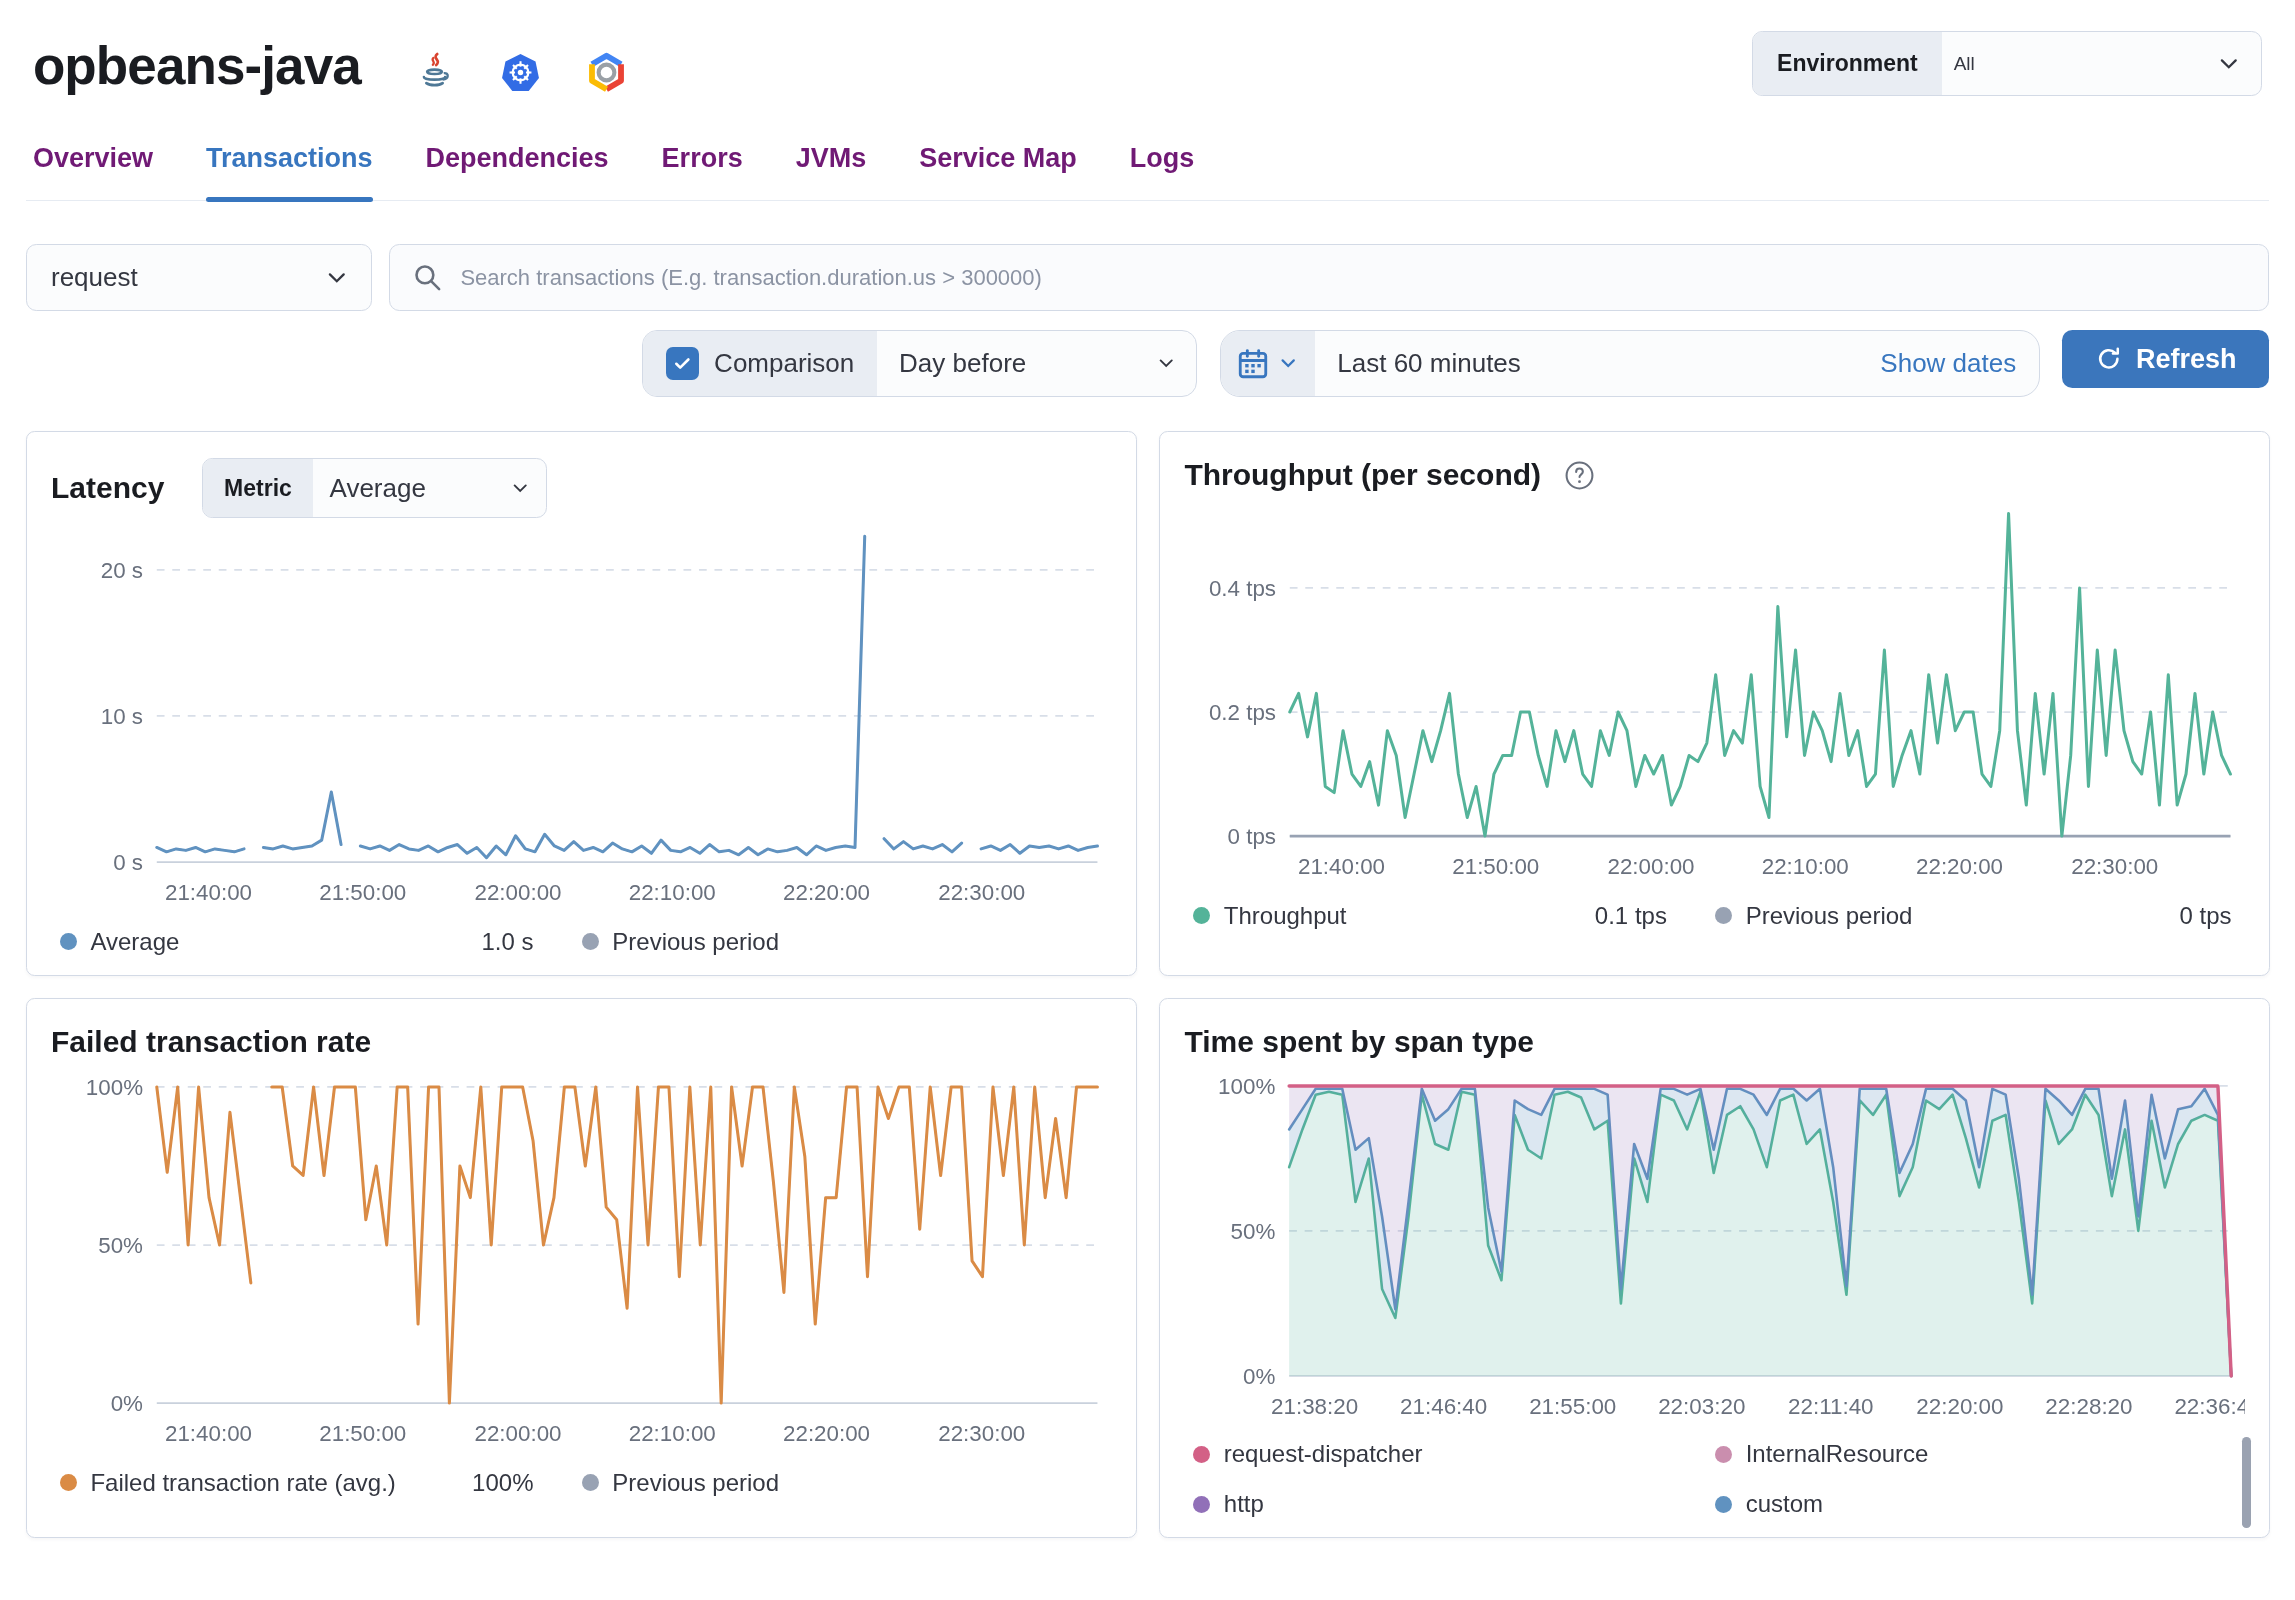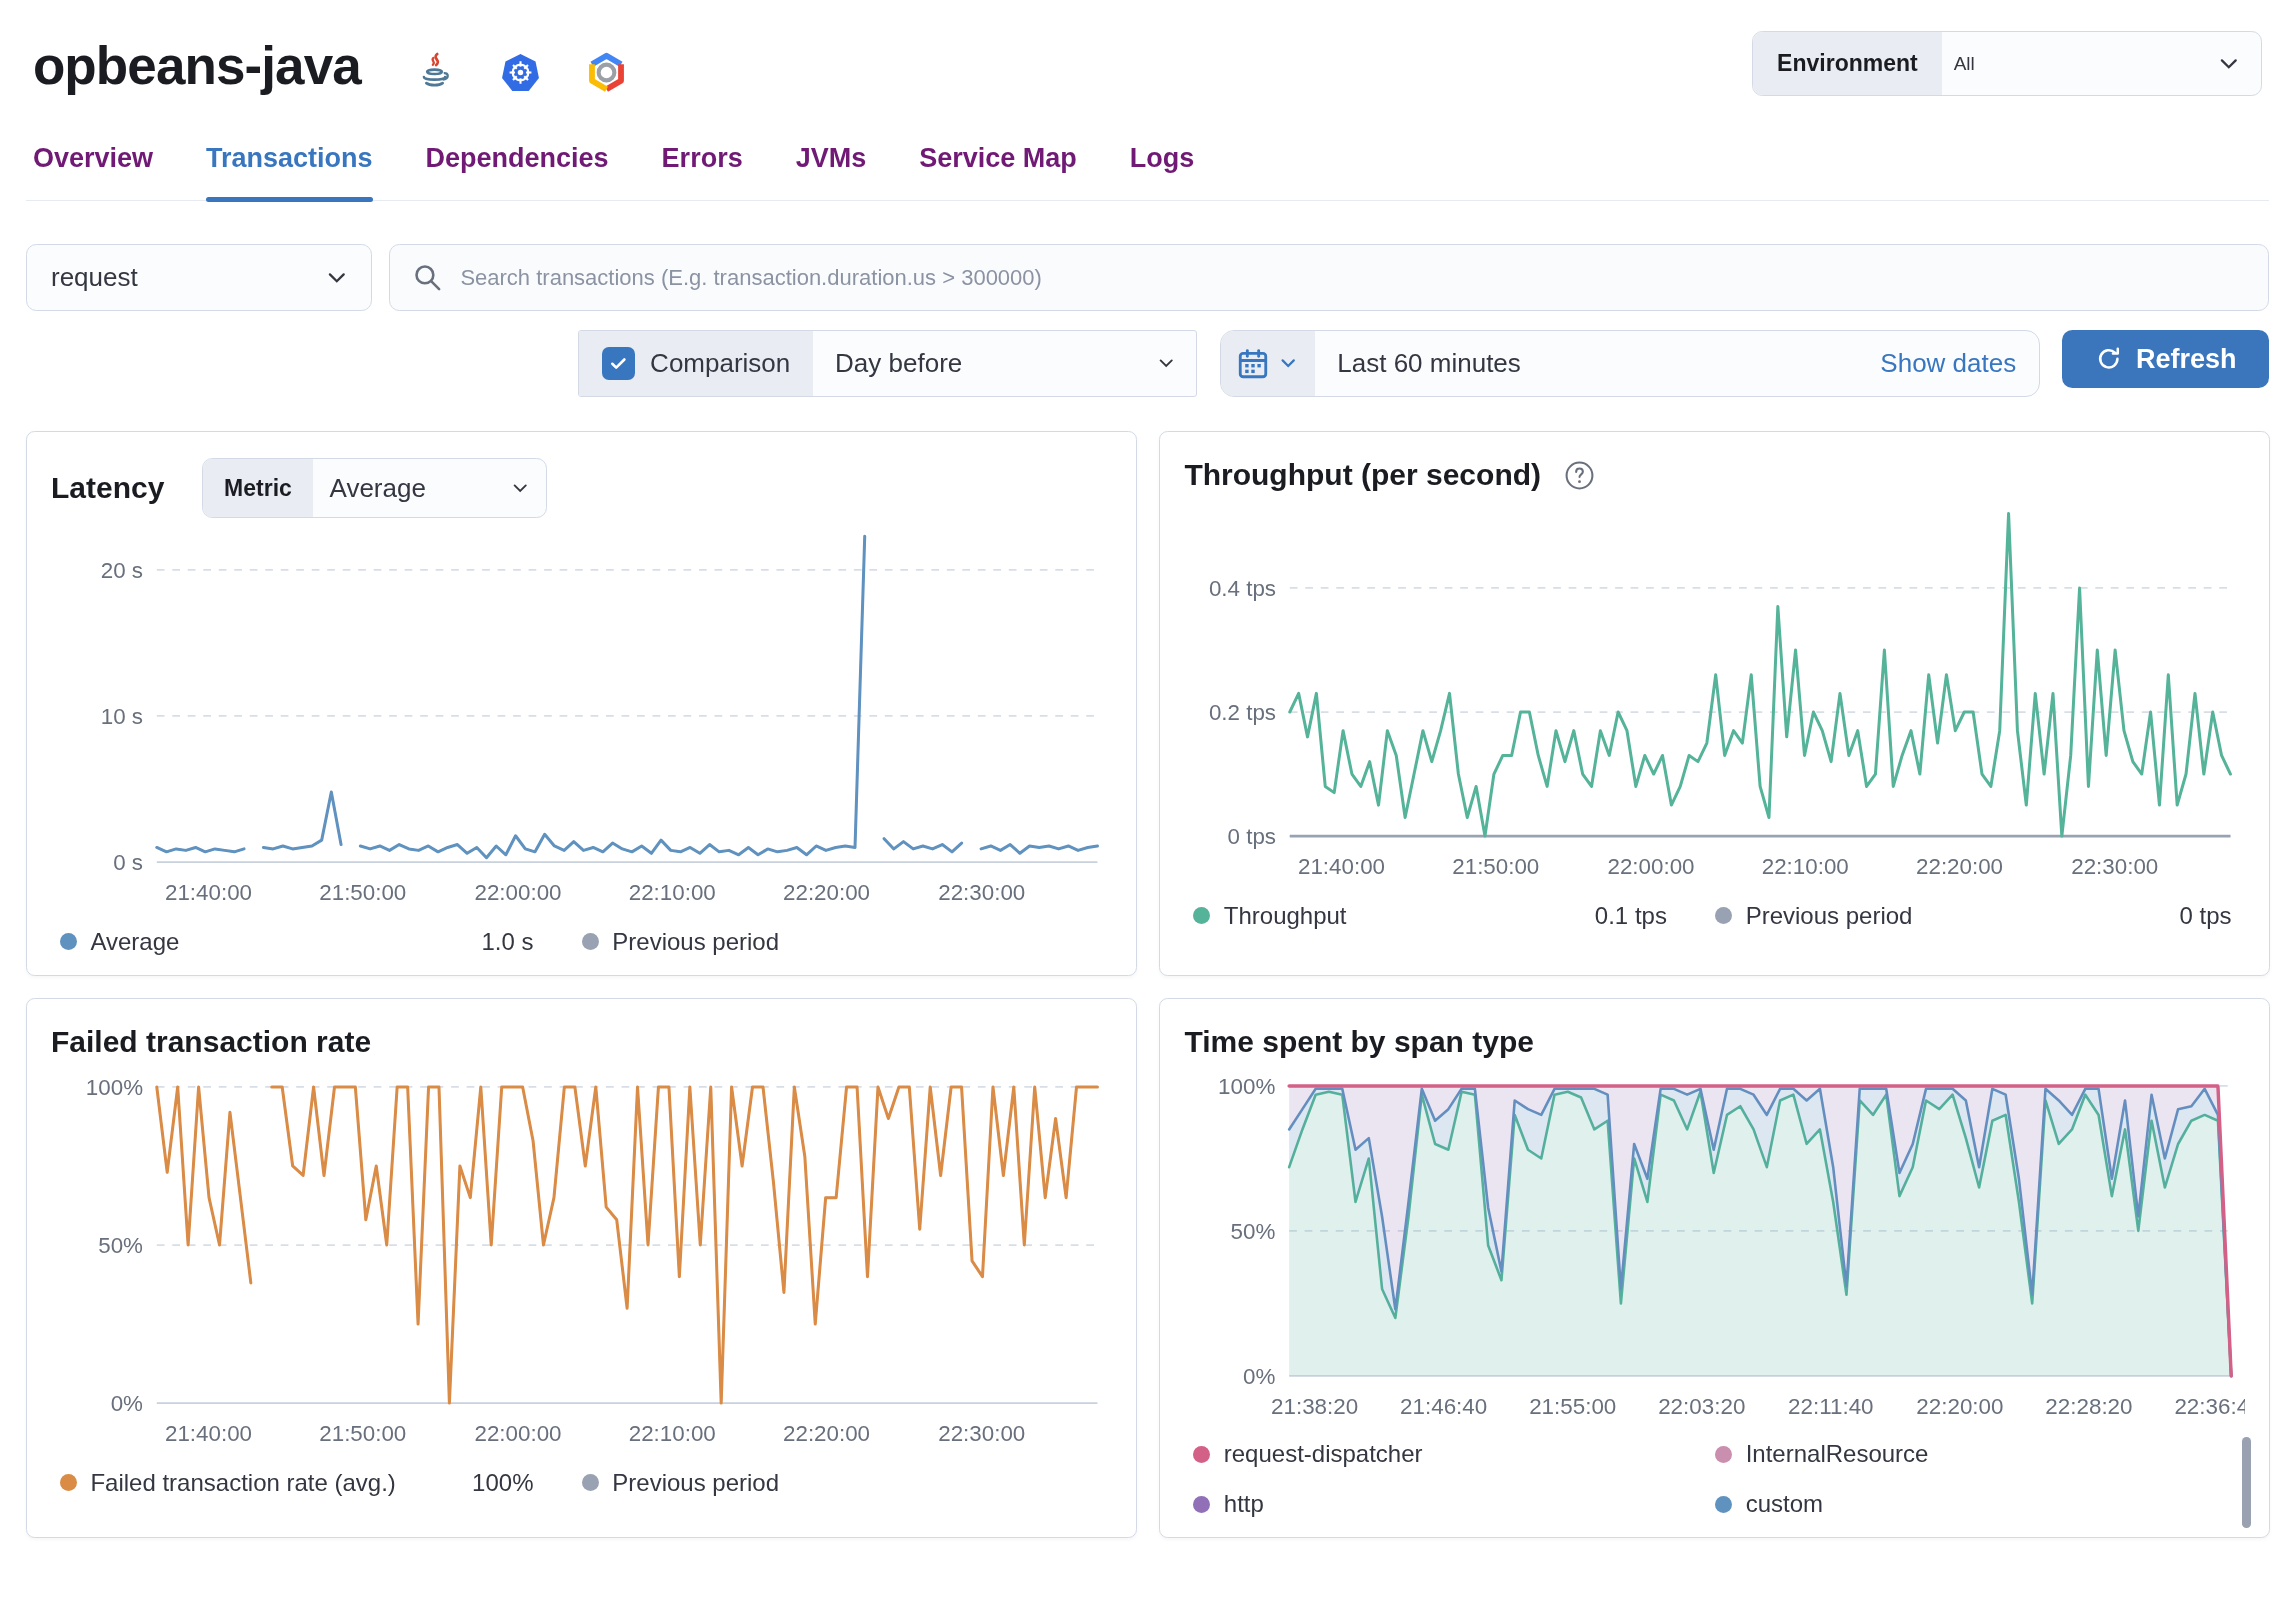--- a/index.html
+++ b/index.html
@@ -27,29 +27,29 @@
   
   .frow1 { display:flex; gap:17px; margin-top:43px; }
   .select-sm { width:346px; height:67px; border:0.9px solid #D3DAE6; border-radius:10.3px; background:#FBFCFD; display:flex; align-items:center; padding:0 20.7px 0 24px; font-size:26px; }
   .select-sm span { flex:1; }
   .searchbox { flex:1; height:67px; border:0.9px solid #D3DAE6; border-radius:10.3px; background:#FAFBFD; display:flex; align-items:center; padding:0 22.4px; gap:17px; }
   .searchbox svg { width:31px; height:31px; }
   .searchbox input { border:none; outline:none; background:transparent; font-size:22px; flex:1; color:#343741; font-family:"Liberation Sans", sans-serif; }
   .searchbox input::placeholder { color:#8b93a3; }
 
   .frow2 { display:flex; justify-content:flex-end; gap:22.4px; margin-top:19px; }
-  .cmp-group { display:flex; height:67px; border:0.9px solid #D3DAE6; border-radius:3px; overflow:hidden; width:619px; background:#FBFCFD; }
+  .cmp-group { display:flex; height:67px; border:0.9px solid #D3DAE6; border-radius:15px; overflow:hidden; width:555px; background:#FBFCFD; }
   .cmp-left { background:#E9EDF3; display:flex; align-items:center; gap:15.5px; padding:0 22.4px; }
   .checkbox { width:33px; height:33px; background:#3876BF; border-radius:6.9px; display:flex; align-items:center; justify-content:center; }
   .checkbox svg { width:20.7px; height:20.7px; }
   .cmp-label { font-size:26px; color:#343741; }
   .cmp-right { flex:1; display:flex; align-items:center; padding:0 19px 0 22.4px; font-size:26px; }
   .cmp-right span { flex:1; }
 
-  .date-group { display:flex; height:67px; border:0.9px solid #D3DAE6; border-radius:14px; overflow:hidden; width:820px; background:#FBFCFD; align-items:stretch; }
+  .date-group { display:flex; height:67px; border:0.9px solid #D3DAE6; border-radius:20px; overflow:hidden; width:820px; background:#FBFCFD; align-items:stretch; }
   .date-ico { background:#E9EDF3; display:flex; align-items:center; gap:6.9px; padding:0 15.5px; }
   .date-ico svg.cal { width:34px; height:34px; }
   .date-ico .chev { width:22.4px; height:22.4px; }
   .date-text { flex:1; display:flex; align-items:center; padding:0 22.4px; font-size:26px; color:#343741; }
   .show-dates { display:flex; align-items:center; padding:0 22.4px; font-size:26px; color:#3876BF; font-weight:500; cursor:pointer; }
 
   .refresh-btn { width:207px; height:58px; background:#3B76BC; border:none; border-radius:10.3px; color:#fff; font-size:27px; font-weight:600; display:flex; align-items:center; justify-content:center; gap:13.8px; cursor:pointer; font-family:"Liberation Sans", sans-serif; }
   .refresh-btn svg { width:27.6px; height:27.6px; }
 
   

